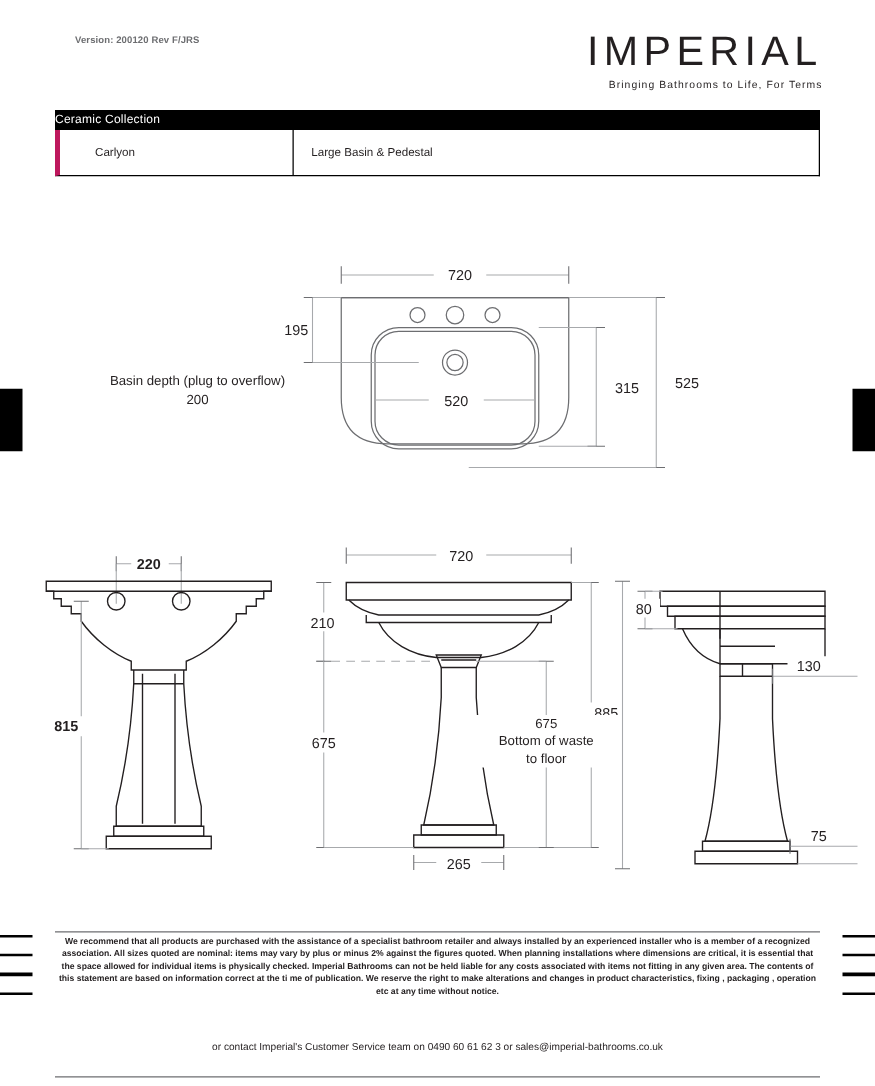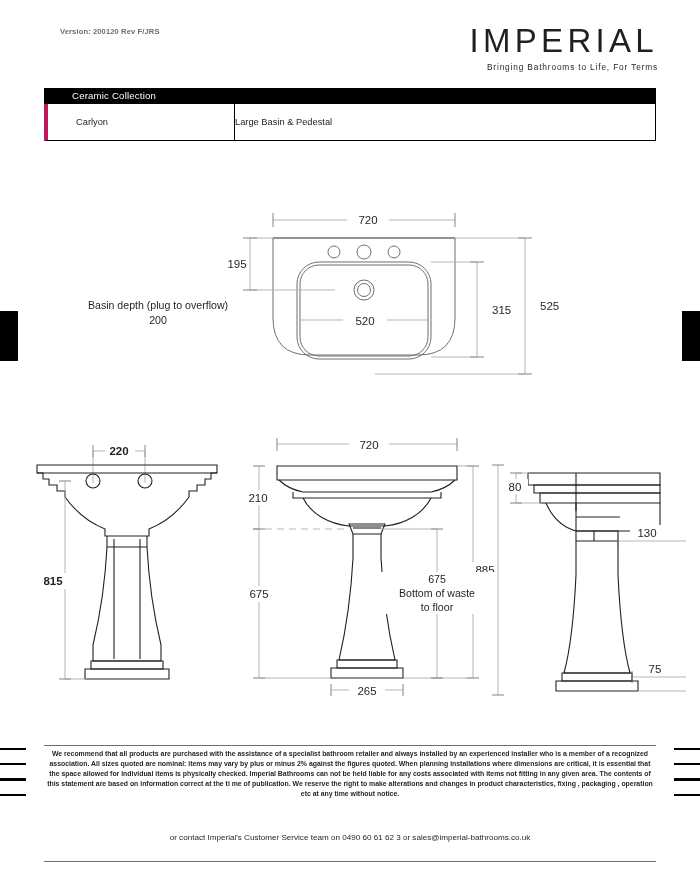--- a/index.html
+++ b/index.html
@@ -22,29 +22,29 @@
   }
   .brand-tag{
     font-size:8.3px;letter-spacing:.85px;margin-top:5px;color:#231f20;
     white-space:nowrap;
   }
 
   
   .tbl{position:absolute;left:44px;top:88px;width:612px;}
   .tbl-head{
     background:#000;color:#fff;height:16px;line-height:16px;
-    font-size:9.6px;padding-left:28px;box-sizing:border-box;letter-spacing:.2px;
+    font-size:9.6px;box-sizing:border-box;letter-spacing:.2px;
   }
   .tbl-row{
     display:flex;height:37px;align-items:center;
     border-left:4px solid #be185d;border-right:1px solid #000;border-bottom:1px solid #000;
     box-sizing:border-box;
   }
   .tbl-c1{width:186px;padding-left:28px;font-size:9.3px;box-sizing:border-box;}
-  .tbl-c2{flex:1;font-size:9.3px;border-left:1px solid #000;
+  .tbl-c2{flex:1;padding-left:14px;font-size:9.3px;border-left:1px solid #000;
     box-sizing:border-box;height:100%;display:flex;align-items:center;}
 
   
   .mark-l{position:absolute;left:0;top:311px;width:18px;height:50px;background:#000;}
   .mark-r{position:absolute;right:0;top:311px;width:18px;height:50px;background:#000;}
   .ticks{position:absolute;width:26px;}
   .ticks span{display:block;height:2.2px;background:#000;margin-bottom:13px;}
   .ticks-l{left:0;top:748px;}
   .ticks-r{right:0;top:748px;}
 

